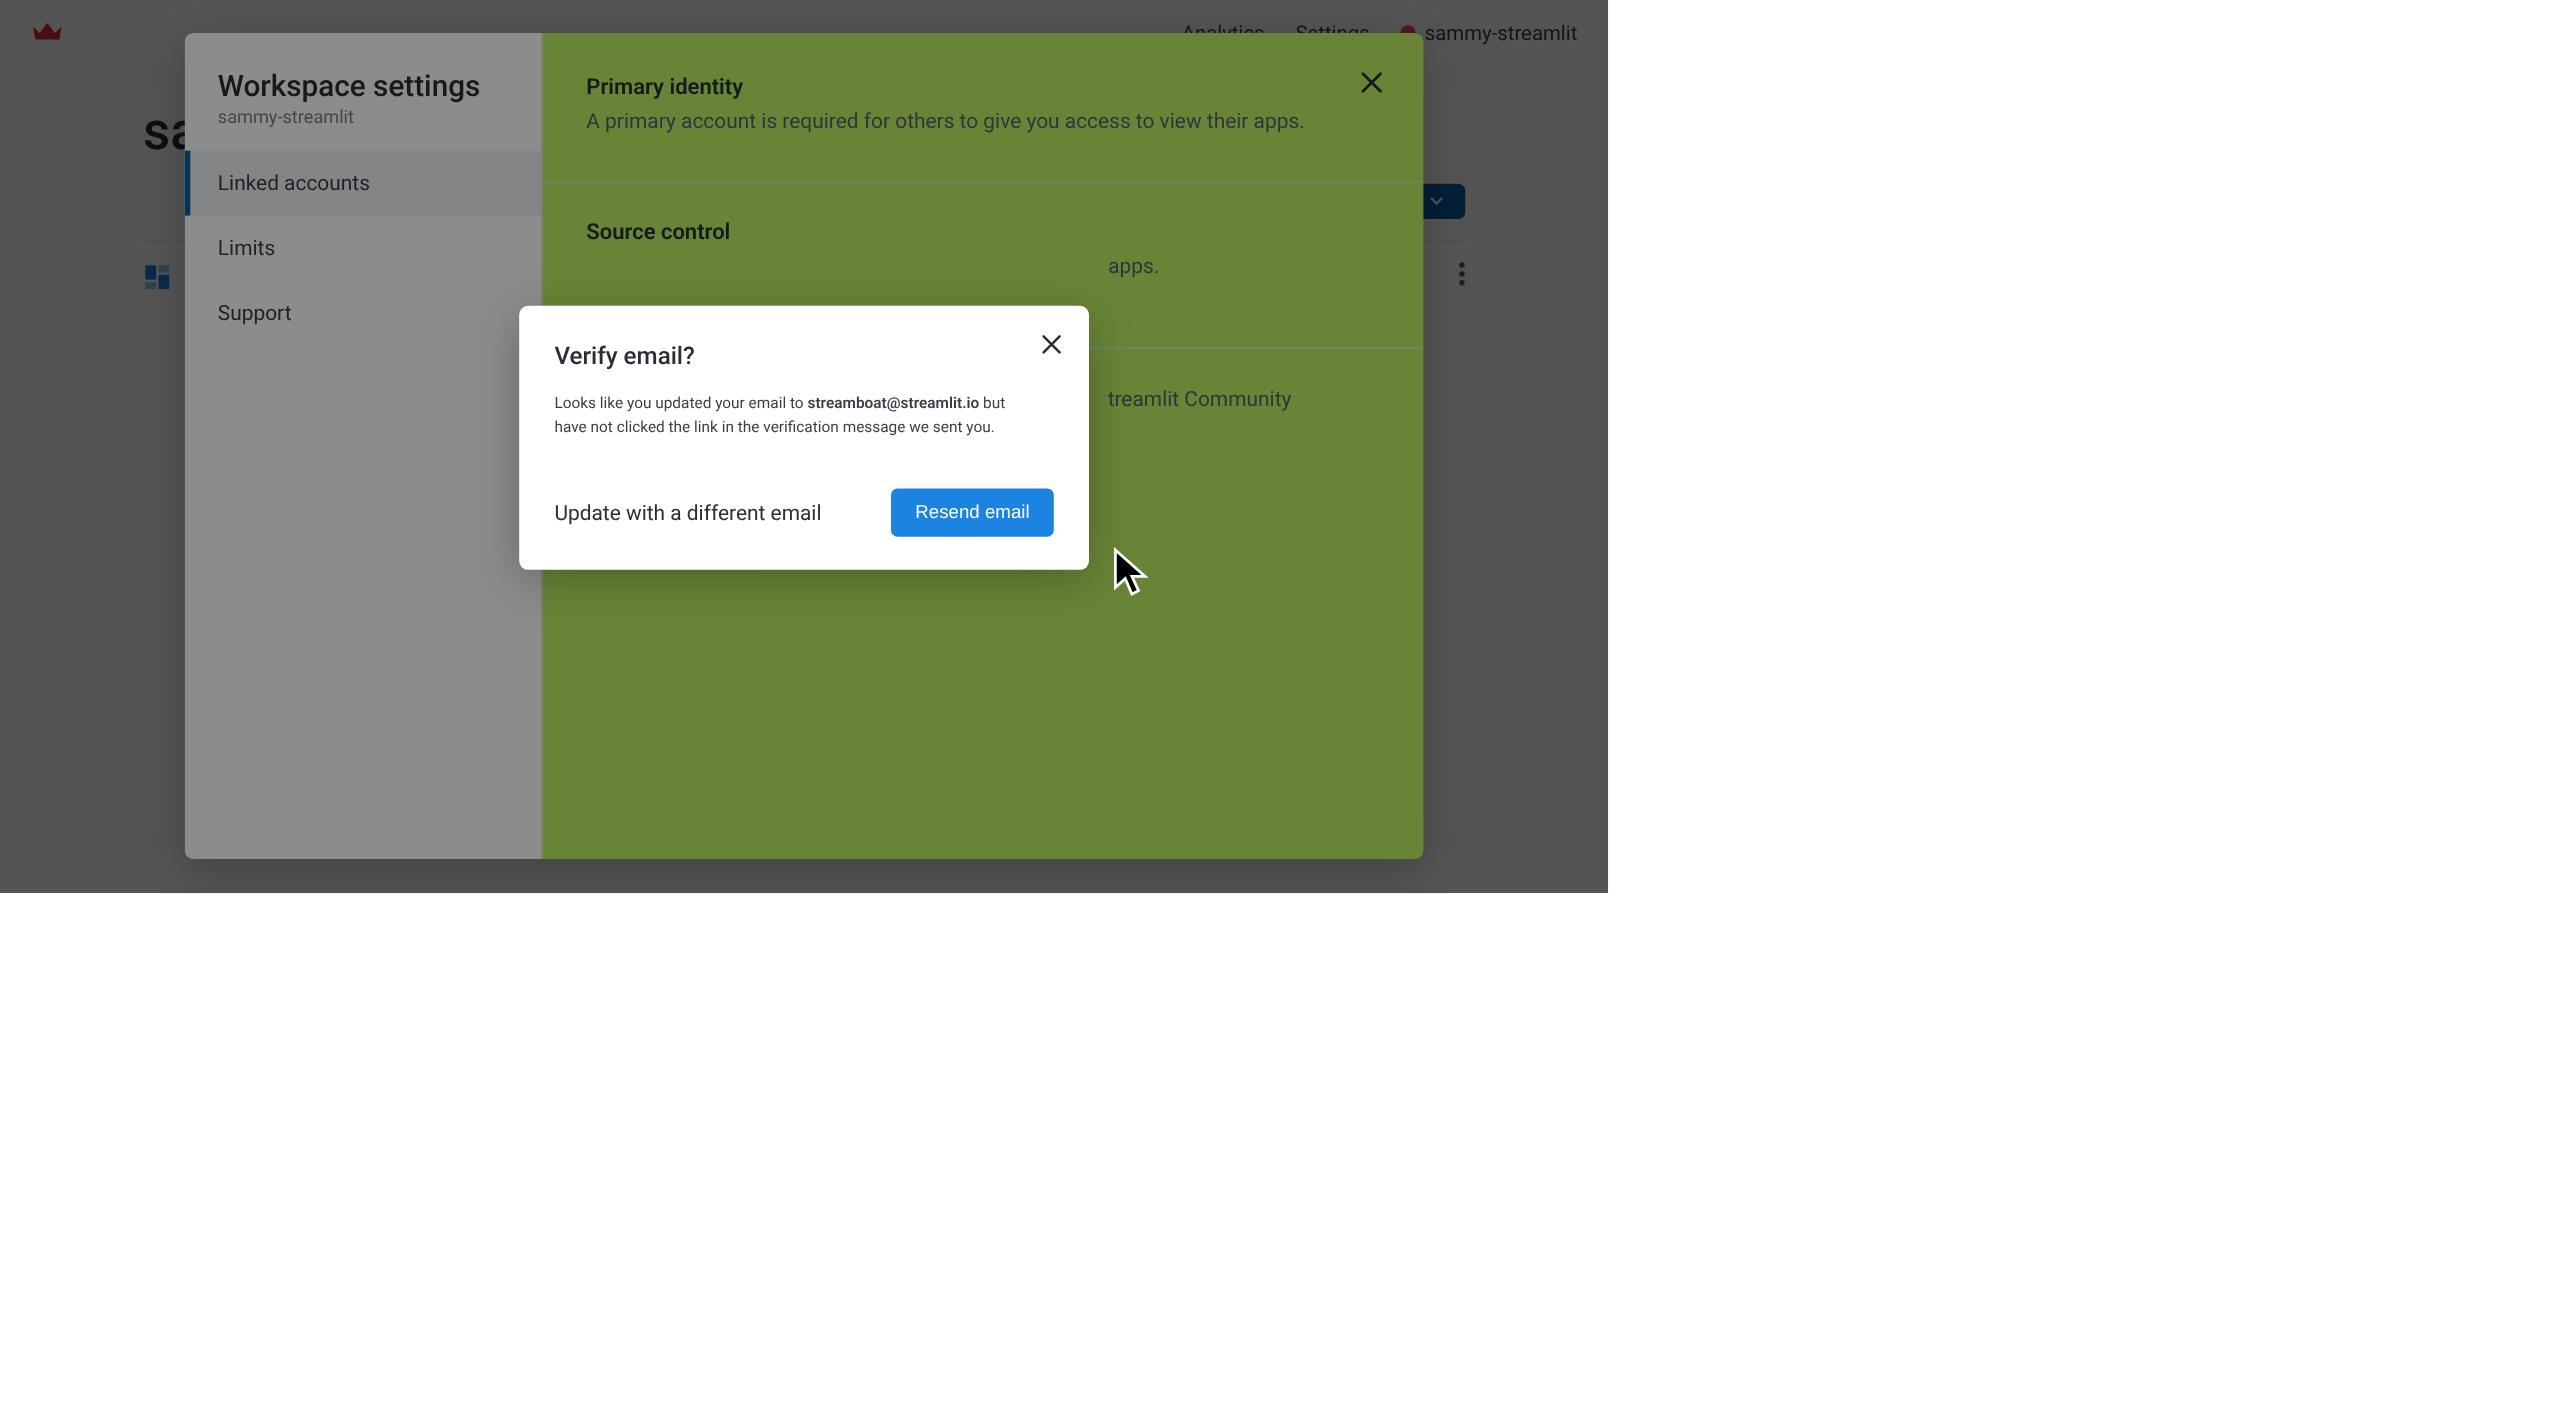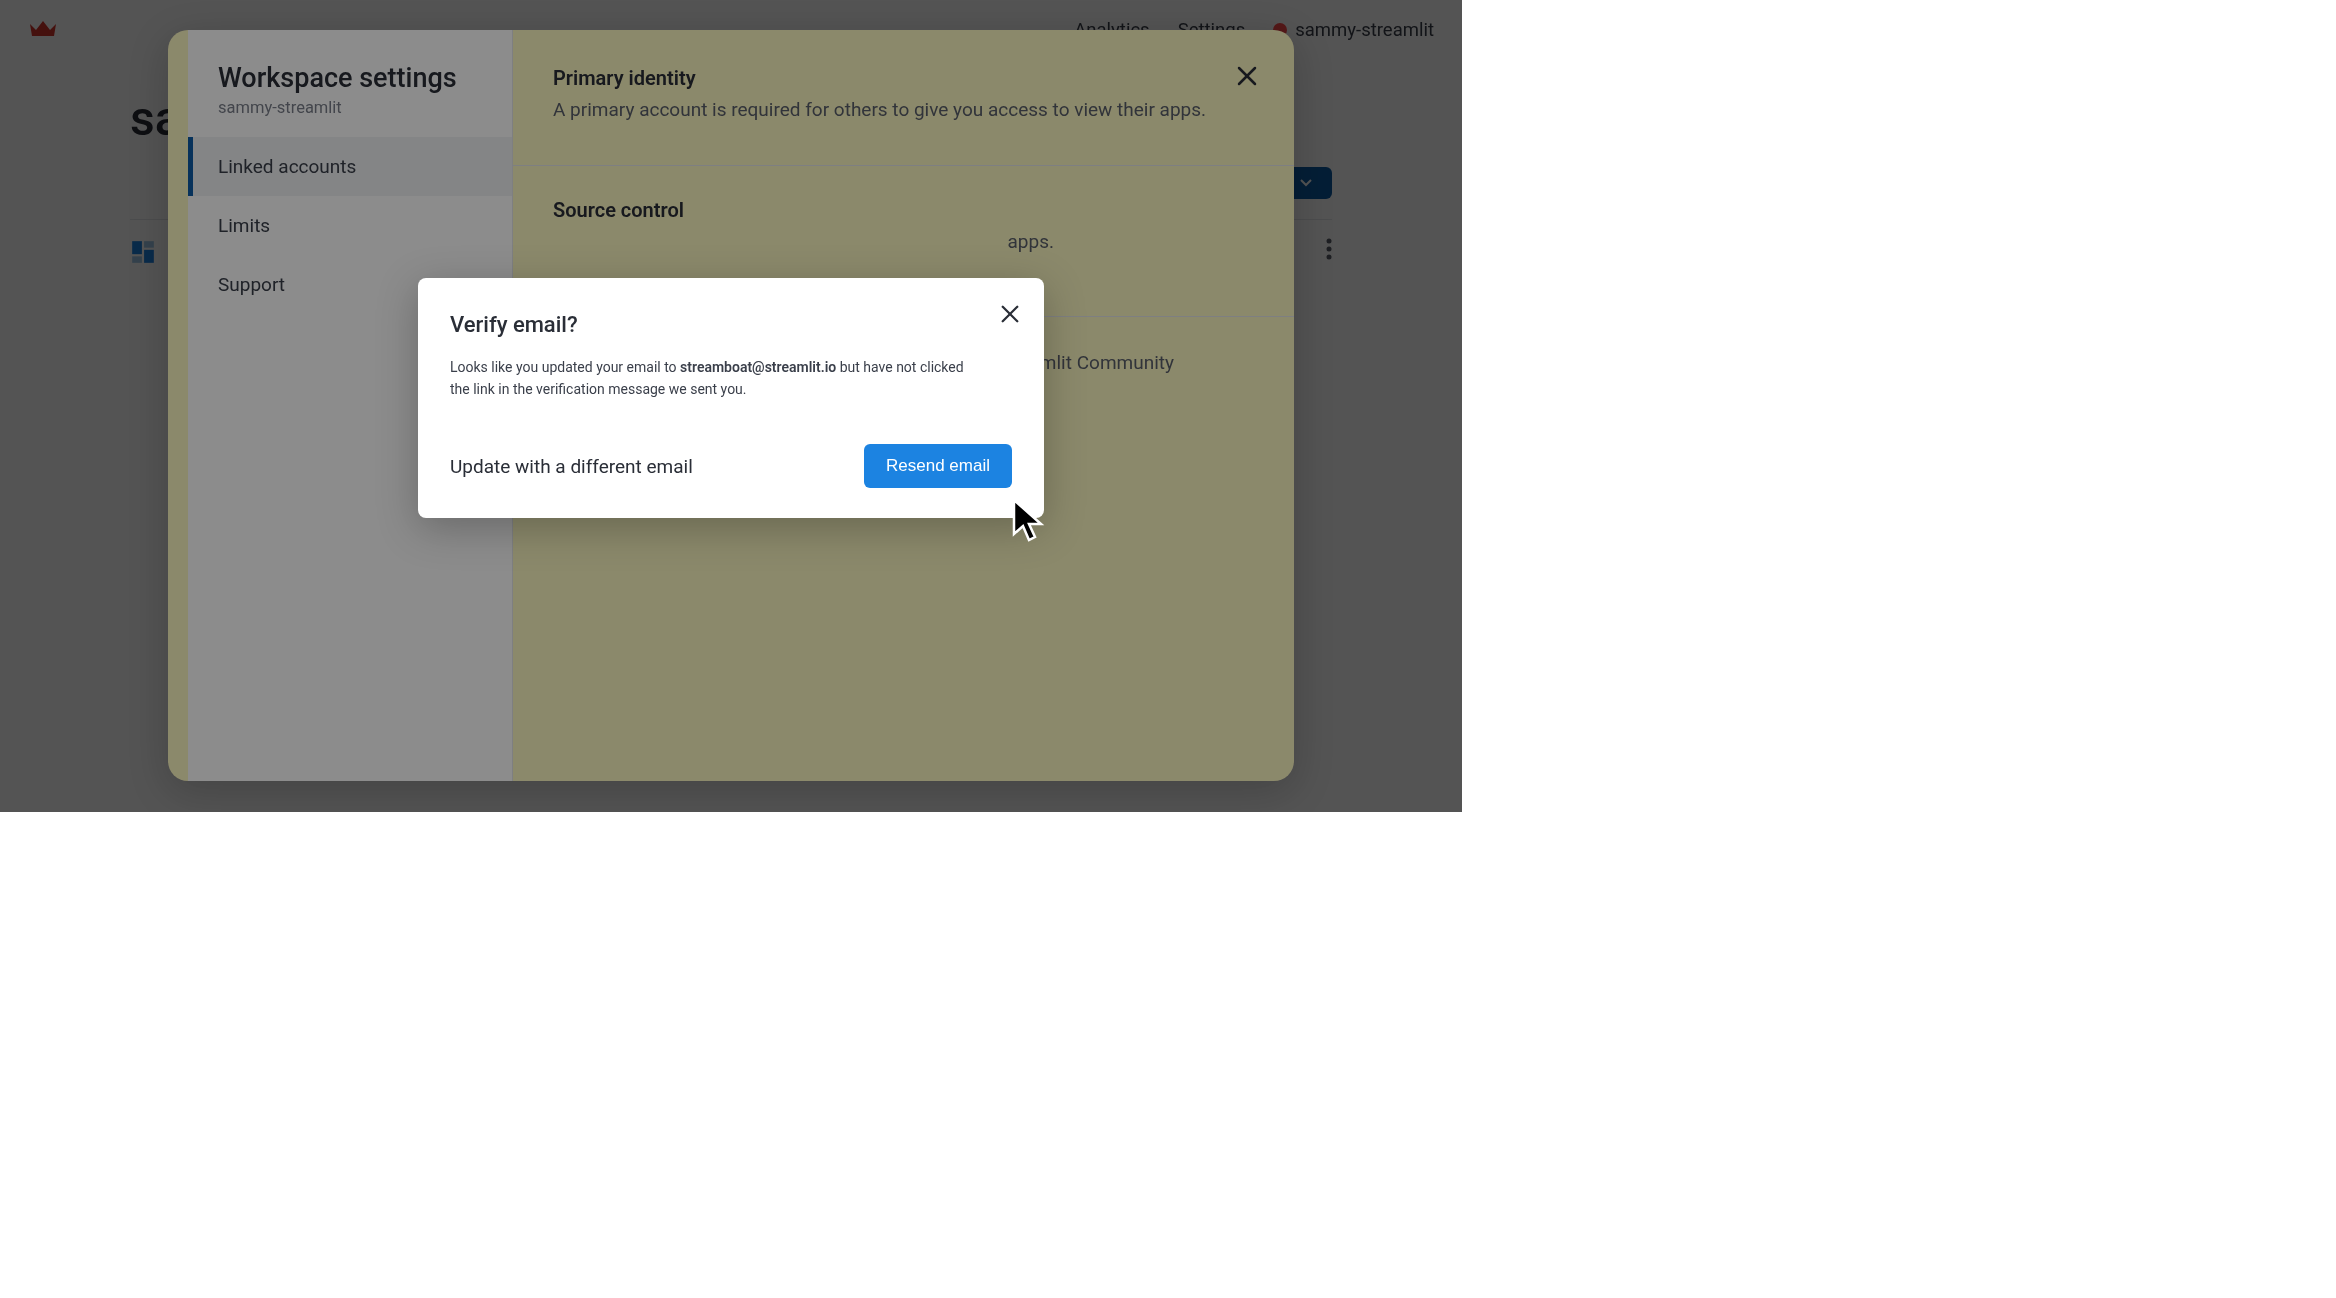--- a/index.html
+++ b/index.html
@@ -117,26 +117,25 @@
       background: rgba(0, 0, 0, 0.4);
       display: flex;
       align-items: flex-start;
       justify-content: center;
       padding-top: 30px;
     }
     
     .settings-modal {
       width: 1126px;
       height: 751px;
-      background: #fef9c3;
-      border-radius: 20px;
+      background: #bef264;
+      border-radius: 8px;
       display: flex;
       overflow: hidden;
       box-shadow: 0 10px 40px rgba(0,0,0,0.2);
-      padding-left: 20px;
     }
     
     .settings-sidebar {
       width: 325px;
       border-right: 1px solid #e6e8eb;
       padding-top: 32px;
       background: #ffffff;
     }
     
     .settings-sidebar-header {
@@ -238,21 +237,21 @@
       position: absolute;
       inset: 0;
       background: rgba(0, 0, 0, 0.45);
       display: flex;
       align-items: flex-start;
       justify-content: center;
       padding-top: 278px;
     }
     
     .verify-modal {
-      width: 626px;
+      width: 518px;
       background: #ffffff;
       border-radius: 8px;
       padding: 34px 32px 30px;
       box-shadow: 0 10px 40px rgba(0,0,0,0.25);
       position: relative;
     }
     
     .verify-close {
       position: absolute;
       top: 24px;

